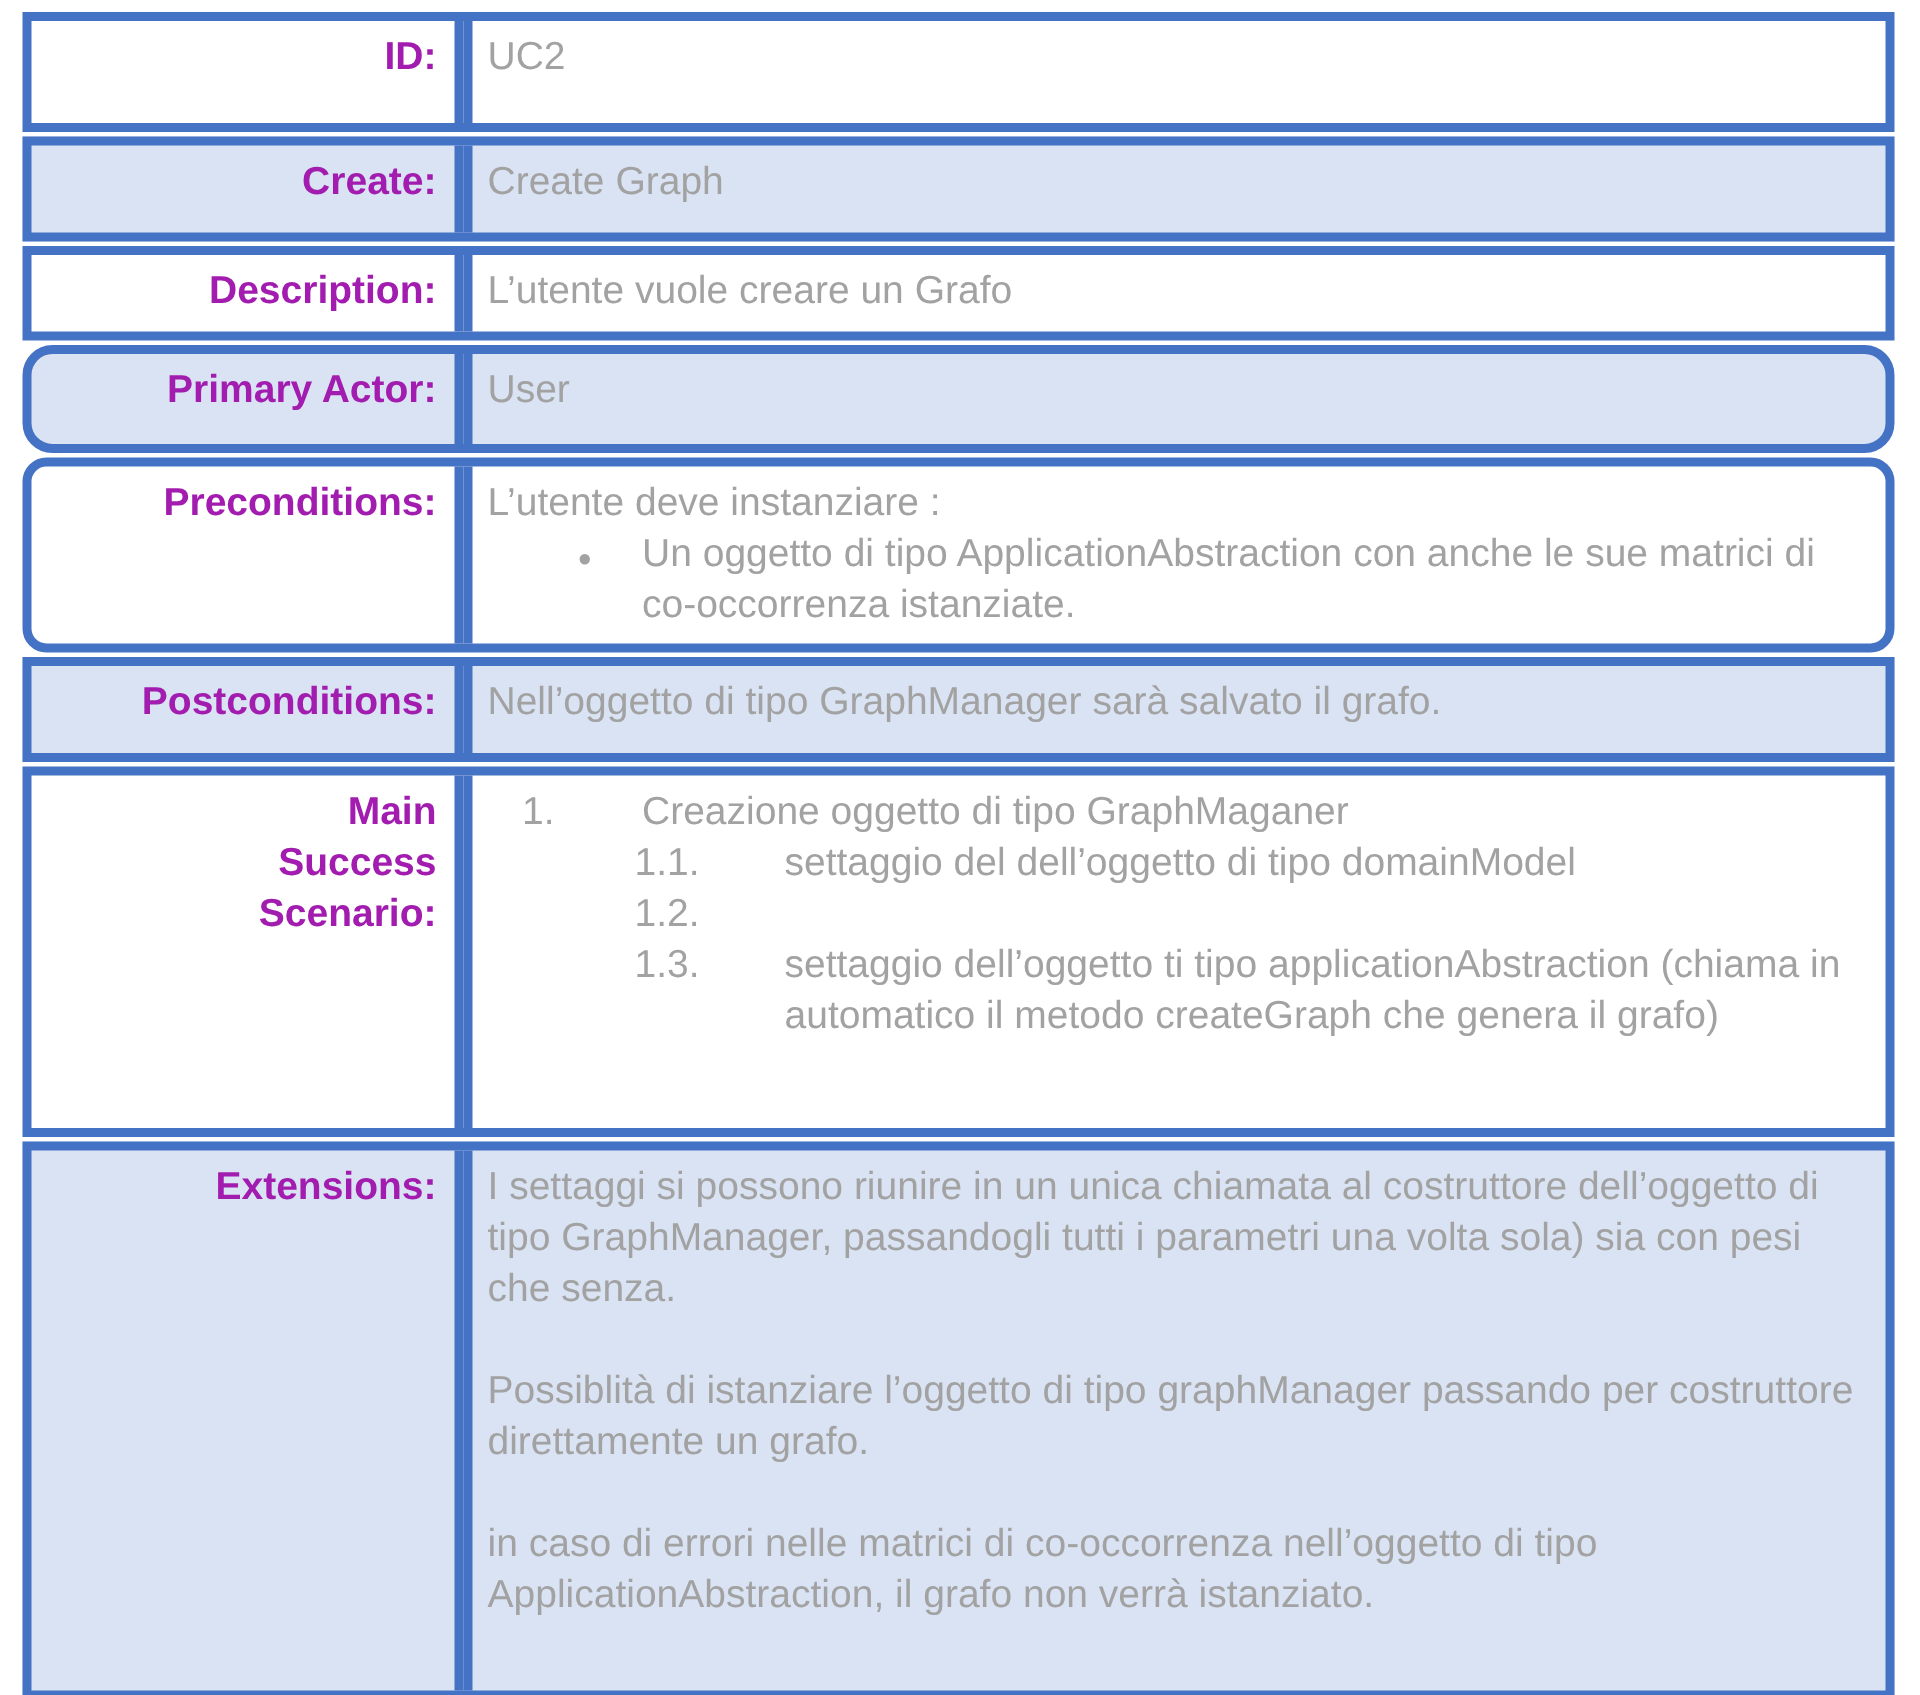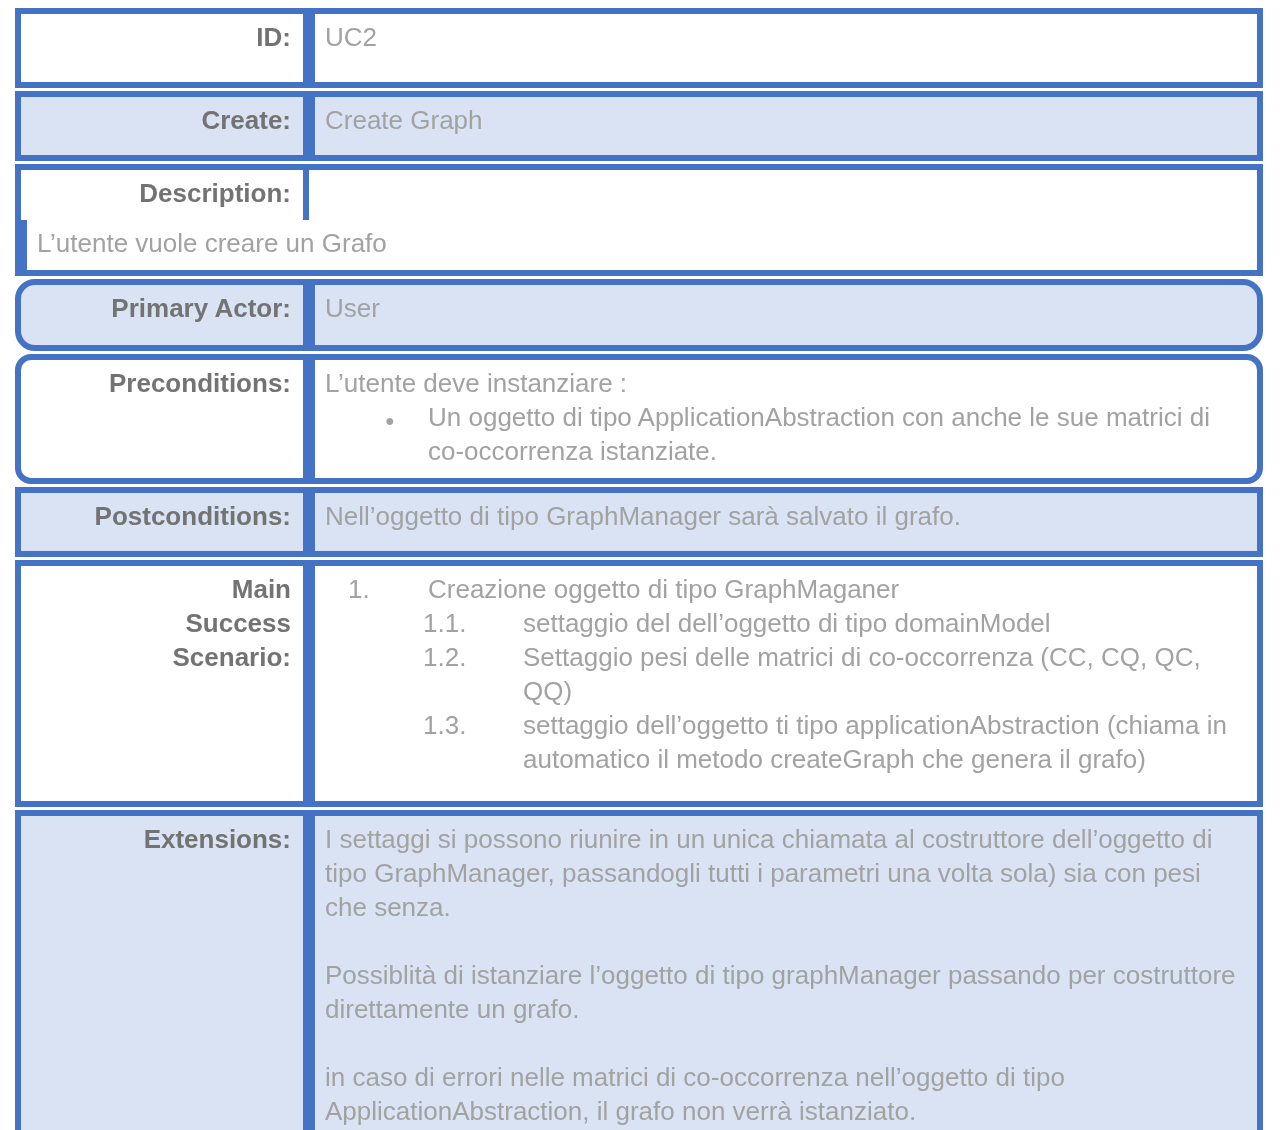--- a/index.html
+++ b/index.html
@@ -20,35 +20,35 @@
   .row.alt { background: #DAE3F3; }
   .cell-label {
     width: 288px;
     flex-shrink: 0;
     border-right: 6px solid #4472C4;
     padding: 6px 12px 10px 10px;
     text-align: right;
     font-weight: 700;
     font-size: 26px;
     line-height: 34px;
-    color: #737373;
+    color: #a21caf;
   }
   .cell-value {
     flex: 1;
     border-left: 6px solid #4472C4;
     padding: 6px 16px 10px 10px;
     font-size: 26px;
     line-height: 34px;
     color: #A2A2A2;
   }
   .cell-value .b { font-weight: 400; }
   .label-inner { display: inline-block; }
   .r-id      { min-height: 80px; }
   .r-title   { min-height: 70px; }
-  .r-desc    { min-height: 63px; flex-direction: column; }
+  .r-desc    { min-height: 63px; }
   .r-actor   { min-height: 72px; border-radius: 20px; }
   .r-precond { min-height: 100px; border-radius: 16px; }
   .r-postcond{ min-height: 70px; }
   .r-main    { min-height: 247px; }
   .r-ext     { min-height: 372px; }
   .r-main .label-inner { max-width: 150px; }
   
   .li { display: flex; }
   .li .num { flex-shrink: 0; }
   .li .txt { flex: 1; }
@@ -123,21 +123,20 @@
       <div class="li lvl1">
         <span class="num">1.</span>
         <span class="txt"><span>Creazione oggetto di tipo </span><span class="b">GraphMaganer</span></span>
       </div>
       <div class="li lvl2">
         <span class="num">1.1.</span>
         <span class="txt"><span>settaggio del dell’oggetto di tipo </span><span class="b">domainModel</span></span>
       </div>
       <div class="li lvl2">
         <span class="num">1.2.</span>
-        <span class="txt"><span>Settaggio pesi delle matrici di co-occorrenza (CC, CQ, QC, QQ)</span></span>
       </div>
       <div class="li lvl2">
         <span class="num">1.3.</span>
         <span class="txt"><span>settaggio dell’oggetto ti tipo </span><span class="b">applicationAbstraction</span><span> (chiama in automatico il metodo </span><span class="b">createGraph</span><span> che genera il grafo)</span></span>
       </div>
     </div>
   </div>
 
   <div class="row r-ext alt">
     <div class="cell-label">

